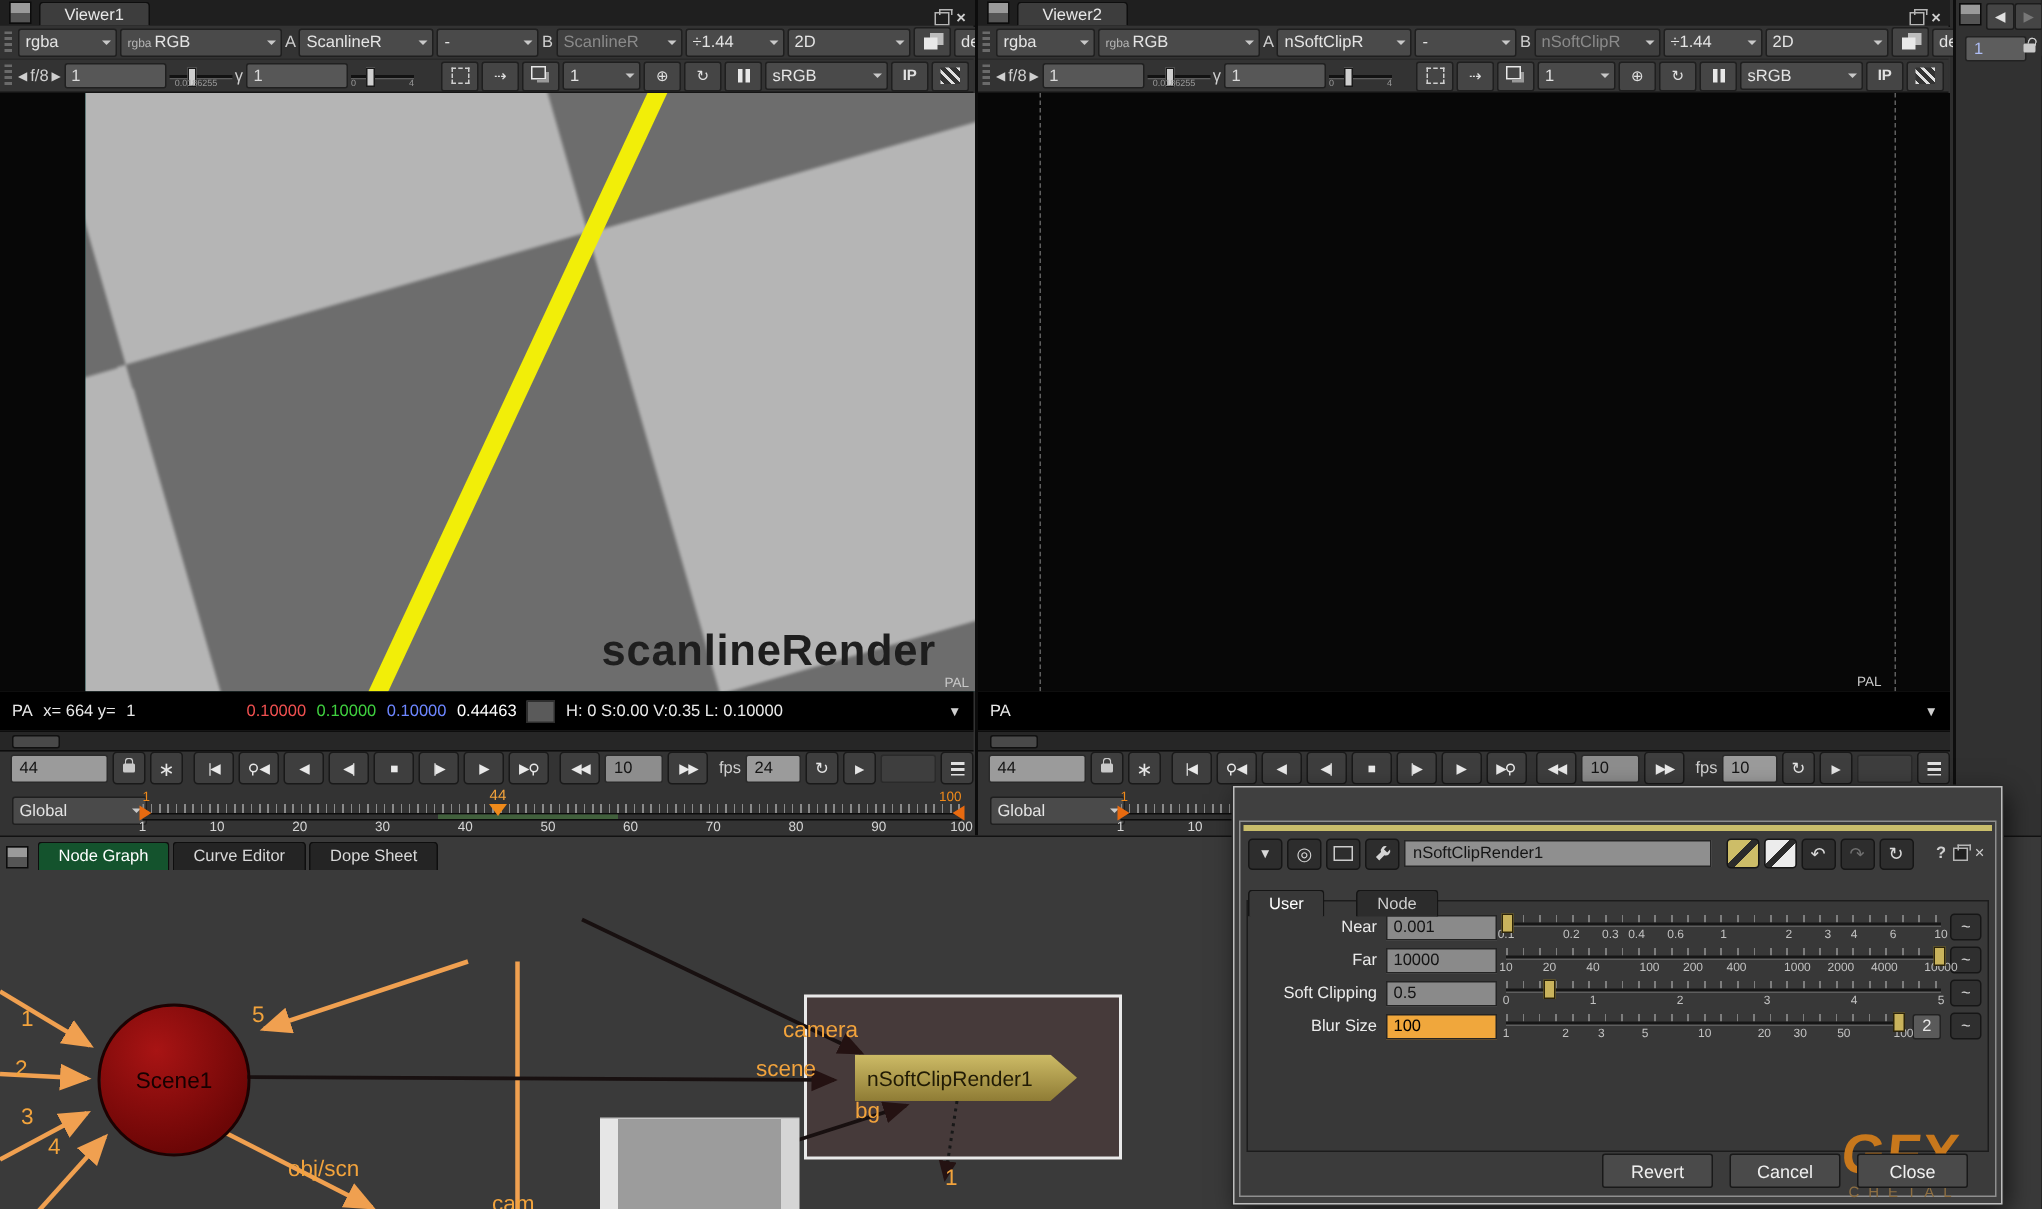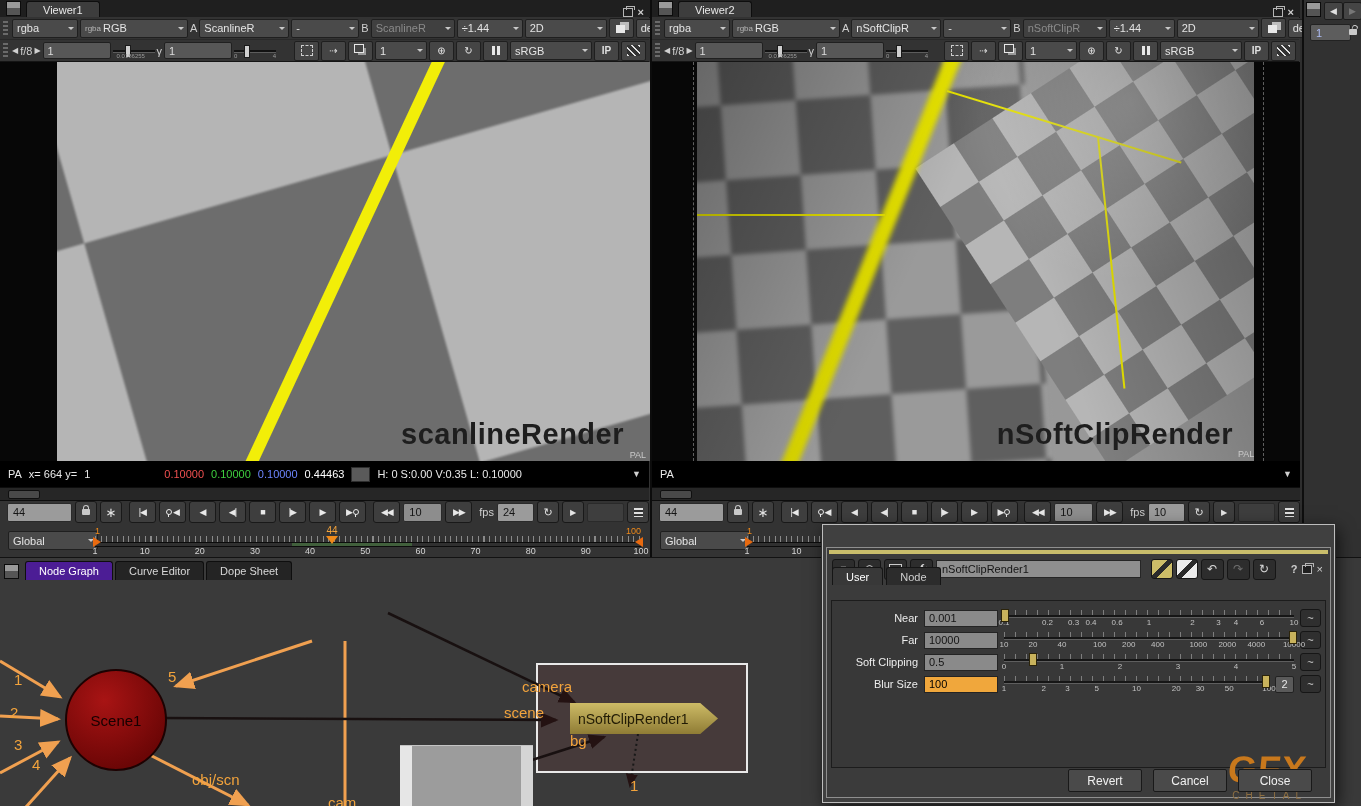--- a/index.html
+++ b/index.html
@@ -75,21 +75,21 @@
   .ph-label{position:absolute;top:-1px;transform:translateX(-50%);color:#f5a43c;font-size:10px;}
   .rmark{position:absolute;top:11px;width:0;height:0;border:5px solid transparent;}
   .rmark.start{left:-2px;border-left:8px solid #e86a10;}
   .rmark.end{right:-2px;border-right:8px solid #e86a10;}
   .rlab{position:absolute;font-size:9px;color:#f08a1a;top:0;}
 
   
   #nodegraph{position:absolute;left:0;top:557px;width:1361px;height:249px;background:#3a3a3a;border-top:1px solid #121212;overflow:hidden;}
   .ng-tabs{position:absolute;left:0;top:2px;height:20px;display:flex;align-items:flex-end;z-index:5;}
   .ng-tab{height:18px;padding:0 13px;display:flex;align-items:center;background:#242424;border:1px solid #0e0e0e;border-bottom:none;border-radius:3px 3px 0 0;color:#d8d8d8;margin-right:2px;}
-  .ng-tab.active{background:#4c1d95;color:#fff;}
+  .ng-tab.active{background:#14532d;color:#fff;}
   .node-circle{position:absolute;border-radius:50%;background:radial-gradient(circle at 38% 30%,#a81414,#6c0606 75%);border:2px solid #1c0202;display:flex;align-items:center;justify-content:center;color:#160101;font-size:15px;z-index:3;}
   .sel-box{position:absolute;background:#463a3a;border:2px solid #e9e9e9;z-index:1;}
   .gold-node{position:absolute;background:linear-gradient(180deg,#cdbb66,#8f7c35);clip-path:polygon(0 0,88% 0,100% 50%,88% 100%,0 100%);display:flex;align-items:center;padding-left:8px;color:#211b05;font-size:14px;z-index:3;}
   .gray-node{position:absolute;background:linear-gradient(90deg,#e6e6e6 0 12px,#9c9c9c 12px calc(100% - 12px),#d5d5d5 calc(100% - 12px));border-top:1px solid #c4c4c4;z-index:3;}
   .ng-label{position:absolute;color:#f2a33c;font-size:15px;z-index:4;white-space:nowrap;}
   #ng-svg{position:absolute;left:0;top:0;z-index:2;}
 
   
   #sidebar{position:absolute;left:1302px;top:0;width:59px;height:806px;background:#313131;border-left:2px solid #0e0e0e;}
   .sb-btn{position:absolute;width:17px;height:16px;background:#454545;border:1px solid #1c1c1c;border-radius:2px;display:flex;align-items:center;justify-content:center;font-size:9px;color:#e0e0e0;}
@@ -102,21 +102,21 @@
   #props-body{position:absolute;left:3px;right:3px;top:22px;bottom:4px;background:#3b3b3b;border:1px solid #8f8f8f;}
   .khaki-strip{position:absolute;left:2px;right:2px;top:2px;height:4px;background:#c9bd6b;}
   .phead{position:absolute;left:5px;right:5px;top:10px;height:22px;display:flex;align-items:center;gap:3px;}
   .pbtn{width:21px;height:19px;background:#2d2d2d;border:1px solid #161616;border-radius:3px;display:flex;align-items:center;justify-content:center;color:#d8d8d8;font-size:9px;flex:none;}
   .name-field{width:198px;height:16px;background:#8f8f8f;border:1px solid #262626;color:#141414;display:flex;align-items:center;padding-left:5px;flex:none;}
   .sw{width:20px;height:18px;border:1px solid #161616;border-radius:3px;flex:none;}
   .sw-y{background:linear-gradient(135deg,#cdbd68 0 42%,#2b2b2b 42% 58%,#cdbd68 58%);}
   .sw-w{background:linear-gradient(135deg,#ececec 0 42%,#2b2b2b 42% 58%,#ececec 58%);}
   .plain-ico{color:#cfcfcf;font-size:11px;flex:none;padding:0 2px;}
   .dim{color:#6f6f6f;}
-  .ptabs{position:absolute;left:5px;top:19px;height:17px;display:flex;gap:3px;z-index:2;justify-content:center;}
+  .ptabs{position:absolute;left:5px;top:45px;height:17px;display:flex;gap:21px;z-index:2;justify-content:center;}
   .ptab{height:17px;padding:0 13px;display:flex;align-items:center;border:1px solid #151515;border-bottom:none;border-radius:3px 3px 0 0;background:#2c2c2c;color:#cfcfcf;}
   .ptab.active{background:#383838;color:#fff;}
   .params-box{position:absolute;left:4px;right:4px;top:52px;height:166px;background:#383838;border:1px solid #1c1c1c;}
   .prow{position:absolute;left:4px;right:4px;height:22px;display:flex;align-items:center;gap:6px;}
   .plabel{width:82px;text-align:right;color:#ececec;flex:none;}
   .pfield{width:68px;height:15px;background:#8a8a8a;border:1px solid #242424;color:#141414;display:flex;align-items:center;padding-left:4px;flex:none;}
   .pfield.hl{background:#f0a73c;color:#000;}
   .pslider{position:relative;height:22px;flex:1;}
   .ps-ticks{position:absolute;left:0;right:0;top:3px;height:5px;background:repeating-linear-gradient(90deg,#7e7e7e 0 1px,transparent 1px 11px);}
   .ps-track{position:absolute;left:0;right:0;top:8px;height:2px;background:#161616;border-bottom:1px solid #5e5e5e;}
@@ -446,30 +446,20 @@
       <div class="iconbtn">
           <b>IP</b>
         </div>
       <div class="iconbtn" style="margin-right:3px">
           <span class="stripes-ico"></span>
         </div>
     </div>
     <div class="viewer-image" style="left:0;width:648px;">
       <div class="dashguide" style="left:41px"></div>
       <div class="dashguide" style="left:611px"></div>
-      <div class="vcontent" style="left:45px;width:557px;background:#989898;">
-        <div class="checker" style="left:-40px;top:-40px;width:380px;height:480px;transform:rotate(-4deg);filter:blur(2.2px);background-image:conic-gradient(#5f5f5f 0 25%,#9a9a9a 0 50%,#5f5f5f 0 75%,#9a9a9a 0);background-size:150px 150px;"></div>
-        <div class="checker" style="left:288px;top:-18px;width:350px;height:360px;transform:rotate(-33deg);filter:blur(.4px);background-image:conic-gradient(#7e7e7e 0 25%,#b6b6b6 0 50%,#7e7e7e 0 75%,#b6b6b6 0);background-size:92px 92px;"></div>
-        <div style="position:absolute;left:0;top:152px;width:188px;height:2px;background:#e8e400;filter:blur(.4px);"></div>
-        <div style="position:absolute;left:250px;top:28px;width:245px;height:2px;background:#e8e400;transform:rotate(17deg);transform-origin:left center;filter:blur(.3px);"></div>
-        <div style="position:absolute;left:400px;top:75px;width:2px;height:253px;background:#e8e400;transform:rotate(-6deg);transform-origin:top left;filter:blur(.3px);"></div>
-        <div style="position:absolute;left:164px;top:-60px;width:16px;height:530px;background:linear-gradient(180deg,#f0ec00,#d8d400);transform:rotate(22deg);filter:blur(2.5px);"></div>
-        <div style="position:absolute;inset:0;background:linear-gradient(115deg,rgba(0,0,0,.33),rgba(0,0,0,0) 42%),linear-gradient(250deg,rgba(0,0,0,.30),rgba(0,0,0,0) 42%),radial-gradient(circle at 78% 10%,rgba(255,255,255,.25),rgba(255,255,255,0) 32%);"></div>
-        <div class="render-label" style="right:21px;bottom:10px;">nSoftClipRender</div>
-      </div>
       <span class="pal" style="left:586px;bottom:2px;">PAL</span>
     </div>
     <div class="statusbar" style="left:0;right:0;top:461px;">
       <span>PA</span>
       <span class="sb-caret">▼</span>
     </div>
     <div class="ministrip" style="left:0;right:0;top:487px;">
         <div class="nub"></div>
       </div>
     <div class="controls" style="left:0;right:0;top:499px;">

